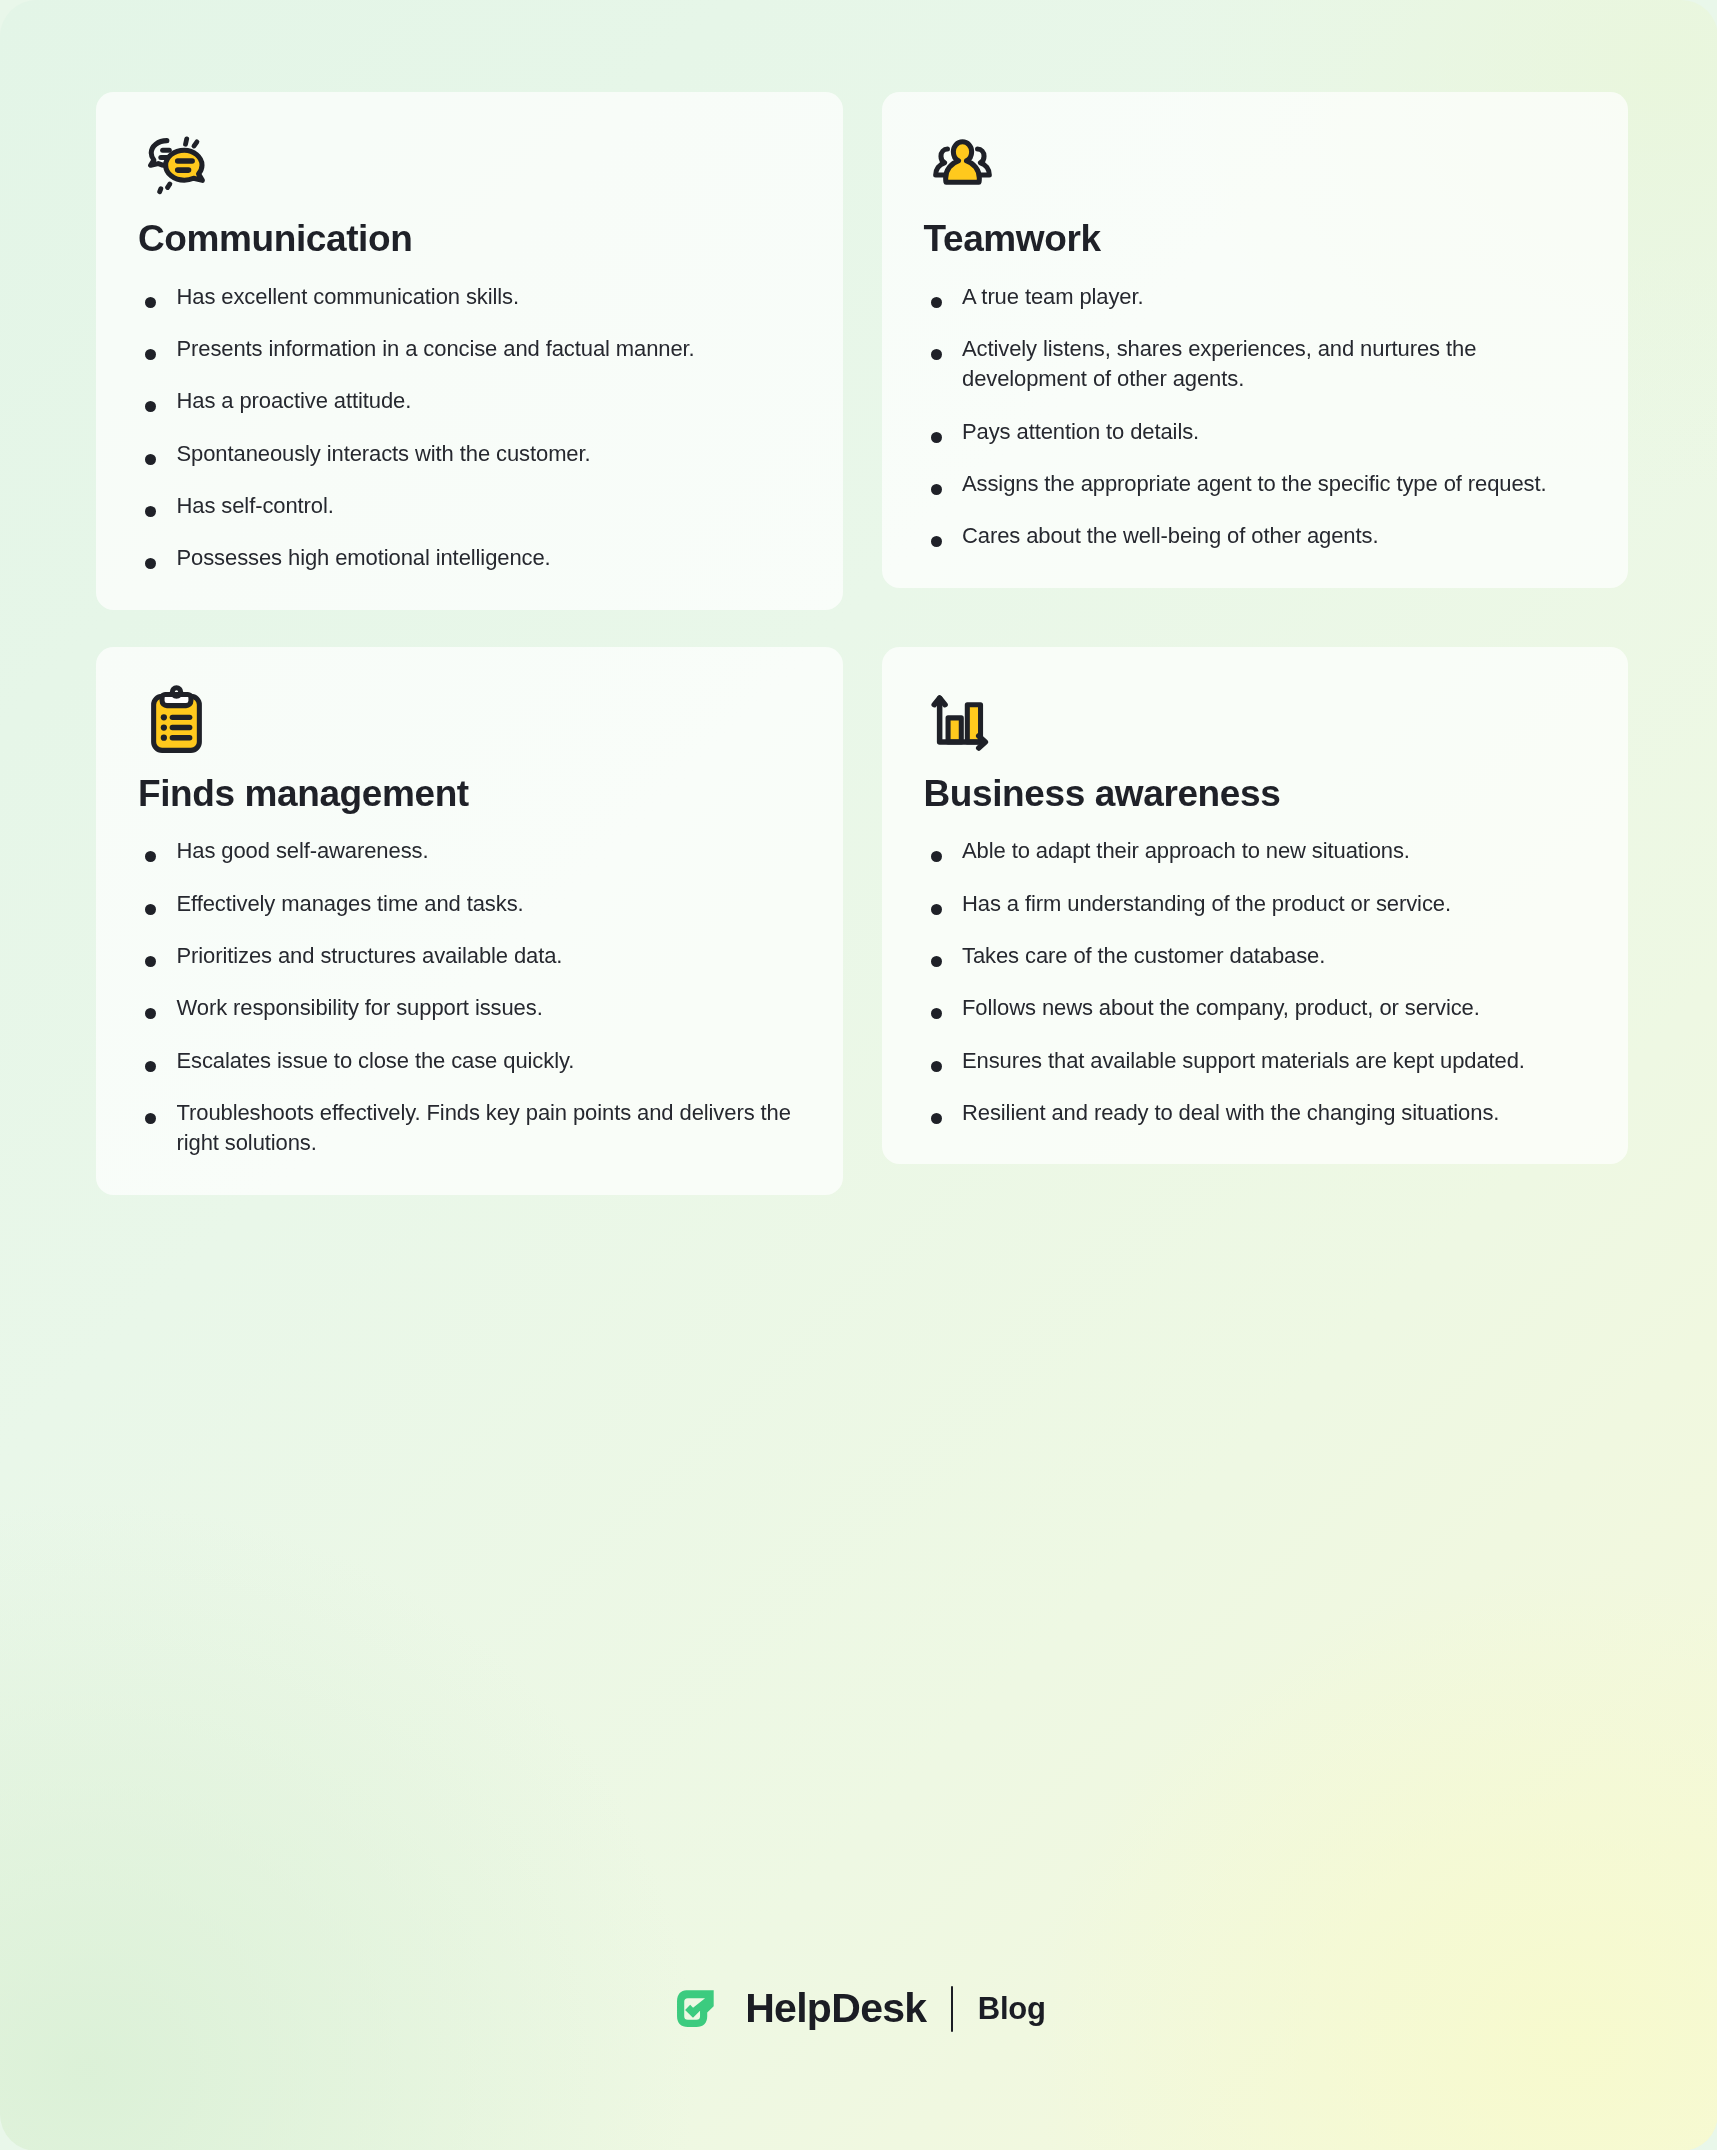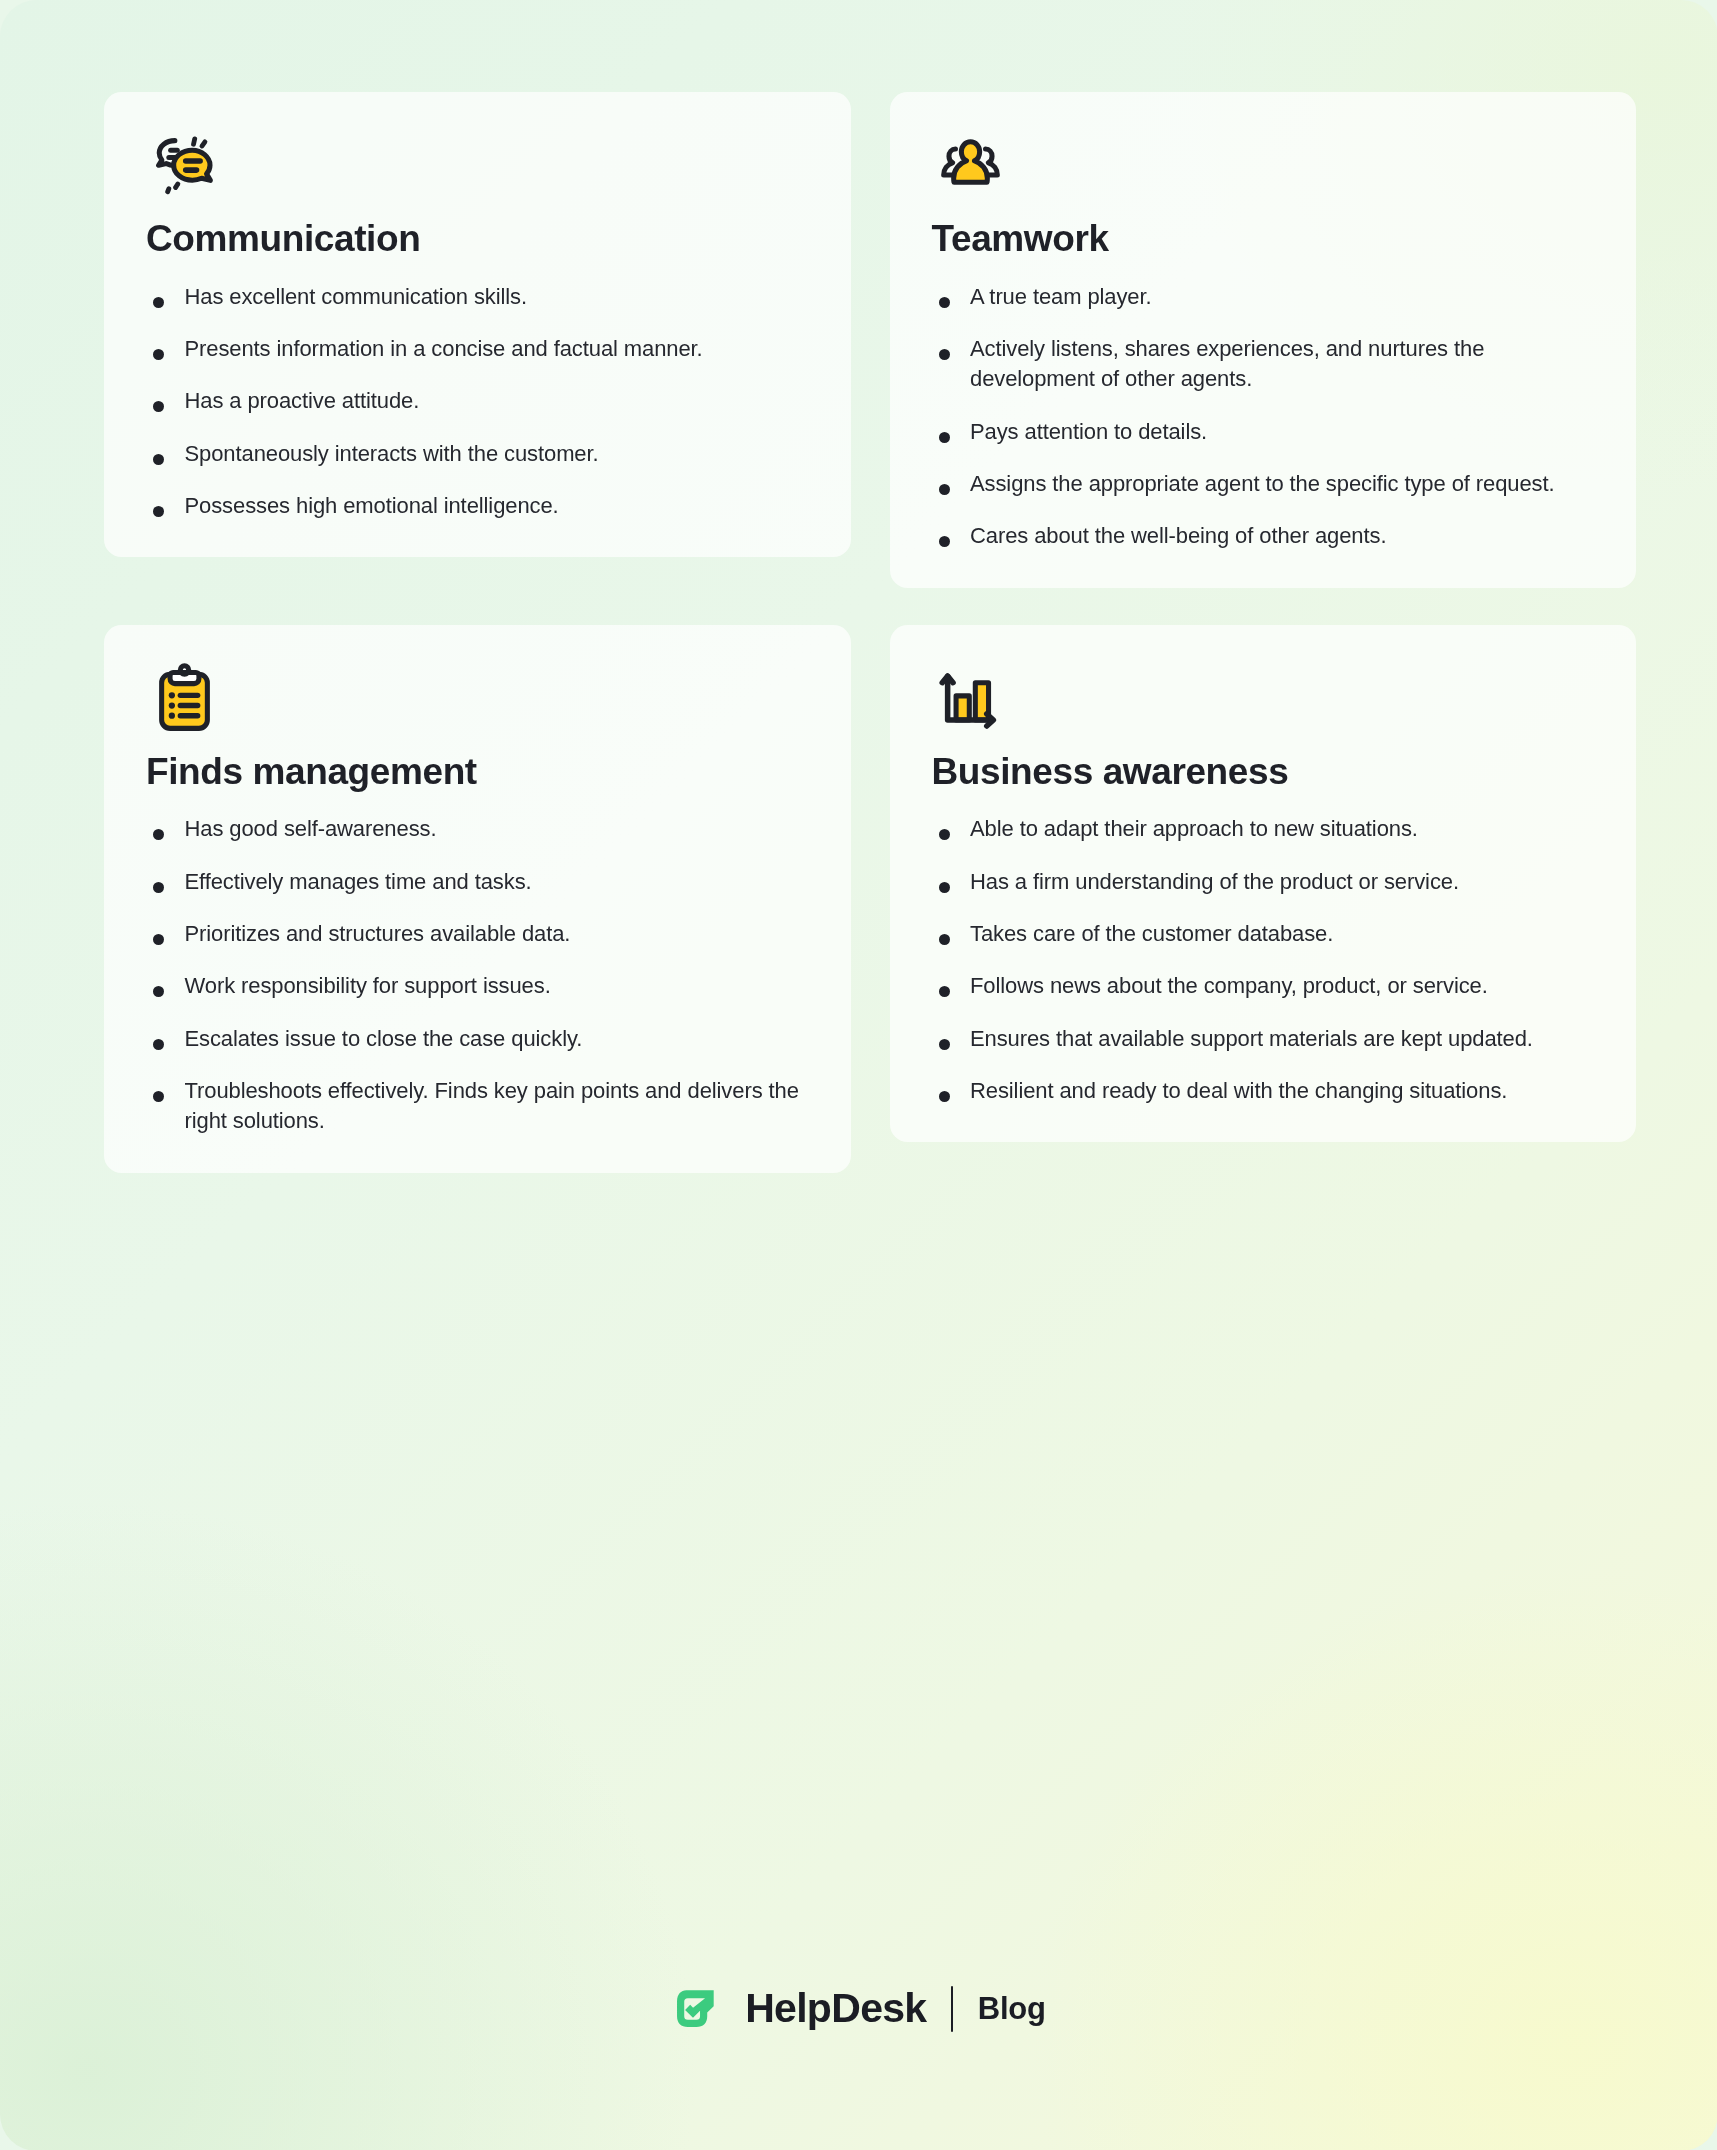--- a/index.html
+++ b/index.html
@@ -15,21 +15,21 @@
     border-radius:37px;
     overflow:hidden;
     background:
       radial-gradient(875px 759px at 1575px 2042px, rgba(247,250,205,0.95) 0%, rgba(247,250,205,0.0) 62%),
       radial-gradient(817px 700px at 1663px 70px, rgba(233,246,219,0.85) 0%, rgba(233,246,219,0) 60%),
       radial-gradient(934px 875px at 88px 2071px, rgba(218,240,214,0.9) 0%, rgba(218,240,214,0) 65%),
       linear-gradient(135deg,#e3f5e7 0%, #e9f7e9 38%, #eef8e3 70%, #f5f8d9 100%);
   }
   .grid {
     position:absolute;
-    left:104px; top:92px;
+    left:96px; top:92px;
     width:1532px;
     display:grid;
     grid-template-columns:1fr 1fr;
     grid-template-rows:auto auto;
     column-gap:39px;
     row-gap:37px;
     align-items:start;
   }
   .card {
     background:rgba(255,255,255,0.70);
@@ -124,20 +124,21 @@
           <line x1="26.5" y1="46.5" x2="24.5" y2="49.5"></line>
           <line x1="19" y1="50.5" x2="18" y2="53"></line>
         </g>
       </svg>
       <div class="card-title">Communication</div>
       <ul class="bullets">
         <li>Has excellent communication skills.</li>
         <li>Presents information in a concise and factual manner.</li>
         <li>Has a proactive attitude.</li>
         <li>Spontaneously interacts with the customer.</li>
+        <li>Has self-control.</li>
         <li>Possesses high emotional intelligence.</li>
       </ul>
     </div>
 
     <div class="card">
       <svg class="card-icon" viewBox="0 0 64 64">
         <g fill="none" stroke="#1F2128" stroke-width="4.2" stroke-linecap="round" stroke-linejoin="round">
           <path d="M19.5 17.5c-3.1 0-5.4 2.6-5.4 5.9 0 2.4 1.2 4.5 3 5.5-4.3 1.4-7.4 5.3-7.4 10.2h8.5"></path>
           <path d="M44.5 17.5c3.1 0 5.4 2.6 5.4 5.9 0 2.4-1.2 4.5-3 5.5 4.3 1.4 7.4 5.3 7.4 10.2h-8.5"></path>
         </g>

